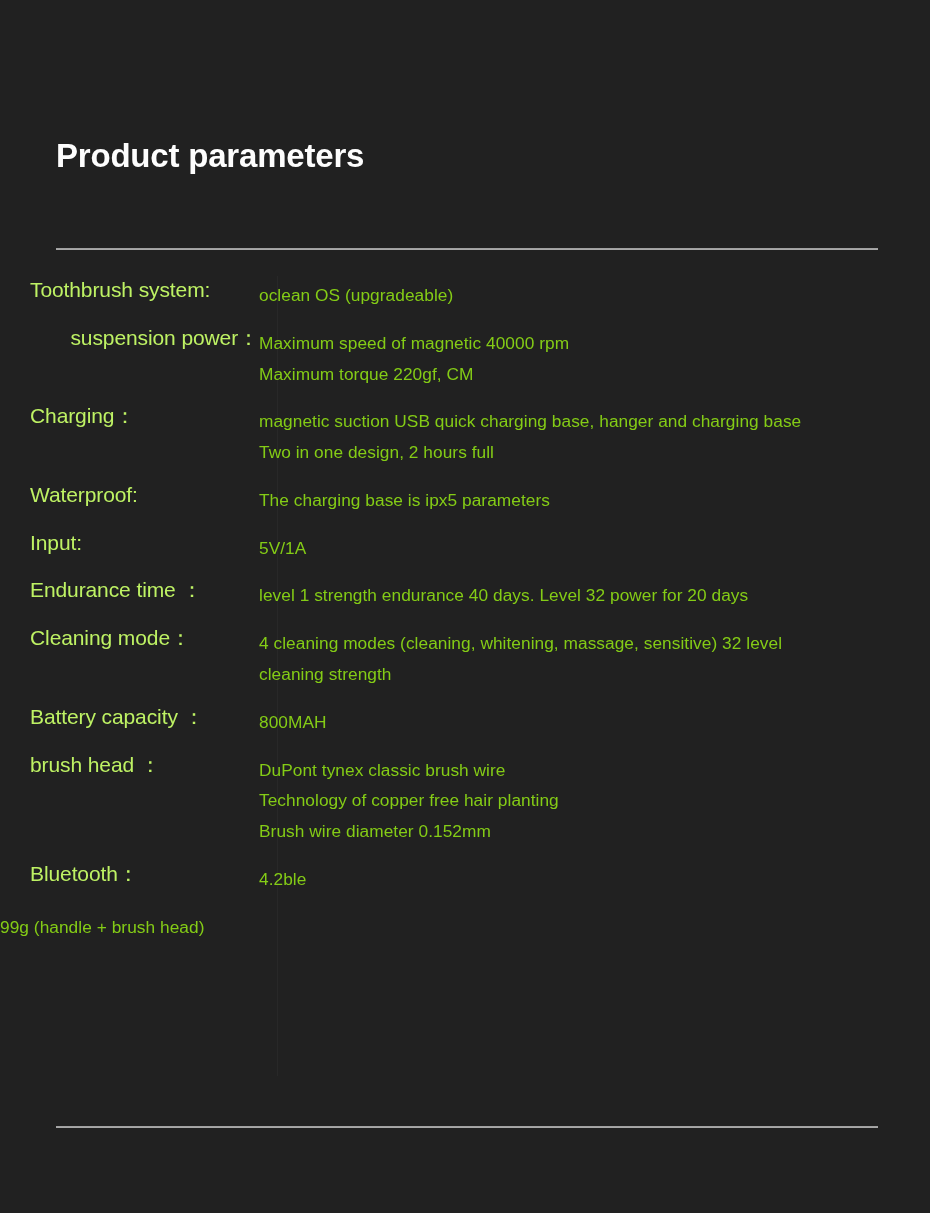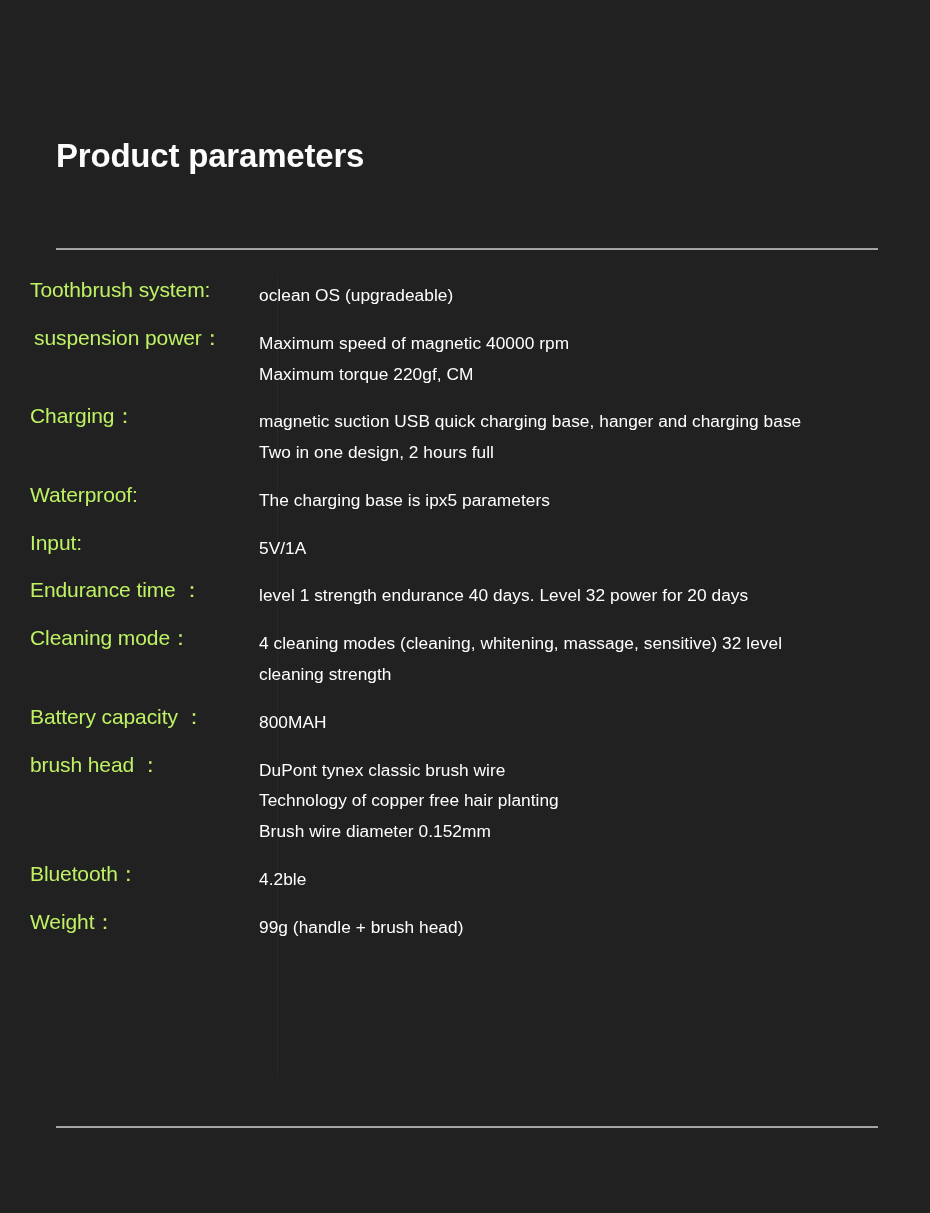--- a/index.html
+++ b/index.html
@@ -70,26 +70,27 @@
     color: #bef264;
     font-size: 21px;
     line-height: 1.32;
     font-weight: 400;
     letter-spacing: -0.1px;
     white-space: nowrap;
   }
 
   .spec-label.indent {
     padding-left: 34px;
+    text-align: right;
   }
 
   .spec-value {
     flex: 1 1 auto;
     padding-left: 0px;
-    color: #ffffff;
+    color: #84cc16;
     font-size: 17.3px;
     line-height: 1.78;
     letter-spacing: 0.05px;
     padding-top: 4px;
   }
 
   .spec-value .vline {
     display: block;
     white-space: nowrap;
   }
@@ -176,21 +177,20 @@
           <span class="vline">Brush wire diameter 0.152mm</span>
         </div>
       </div>
       <div class="spec-row">
         <div class="spec-label">Bluetooth：</div>
         <div class="spec-value">
           <span class="vline">4.2ble</span>
         </div>
       </div>
       <div class="spec-row">
-        <div class="spec-label">Weight：</div>
         <div class="spec-value">
           <span class="vline">99g (handle + brush head)</span>
         </div>
       </div>
     </div>
 
   <div class="rule rule-bottom"></div>
 
 </div>
 

